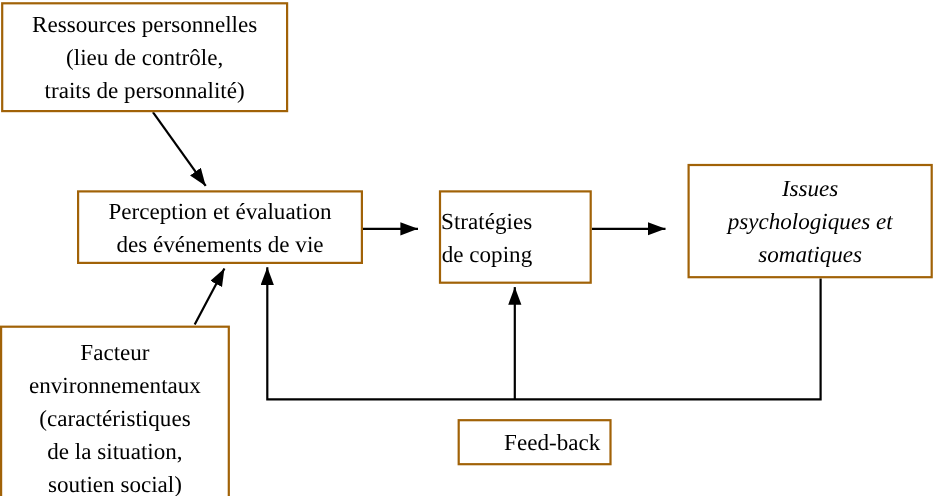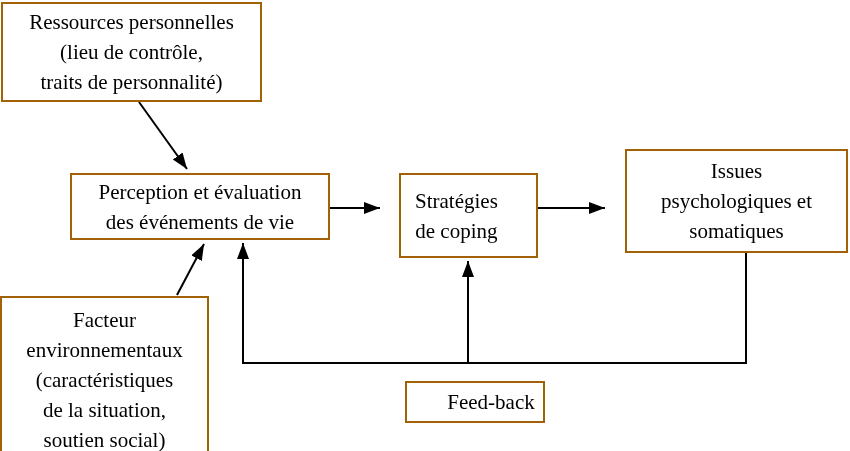--- a/index.html
+++ b/index.html
@@ -30,24 +30,24 @@
     font-size: 21px;
     line-height: 30px;
     text-align: center;
     white-space: pre-line;
     color: #000000;
   }
   .box-ressources { left: 1px;   top: 2px;   width: 261px; height: 100px; }
   .box-perception { left: 70px;  top: 173px; width: 260px; height: 67px;  }
   .box-strategies { left: 399px; top: 173px; width: 139px; height: 85px;
                     justify-content: flex-start; }
-  .box-strategies .box-label { text-align: center; padding-left: 14px; }
-  .box-issues     { left: 625px; top: 149px; width: 223px; height: 104px; }
+  .box-strategies .box-label { text-align: right; }
+  .box-issues     { left: 625px; top: 149px; width: 223px; height: 104px; font-style: italic; }
   .box-facteur    { left: 0px;   top: 296px; width: 209px; height: 168px; }
-  .box-feedback   { left: 405px; top: 381px; width: 140px; height: 42px; padding-left: 32px;  }
+  .box-feedback   { left: 416px; top: 381px; width: 140px; height: 42px; padding-left: 32px;  }
   .edge {
     stroke: #000000;
     stroke-width: 2;
     fill: none;
   }
 </style>
 </head>
 <body>
 
 <div class="stage">

